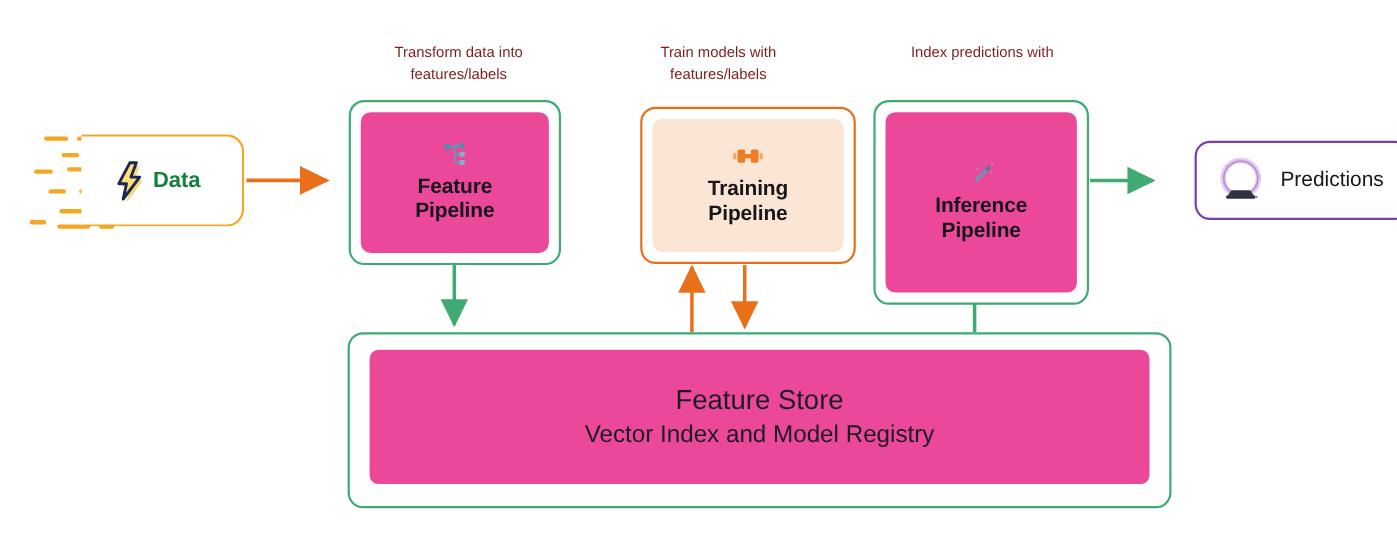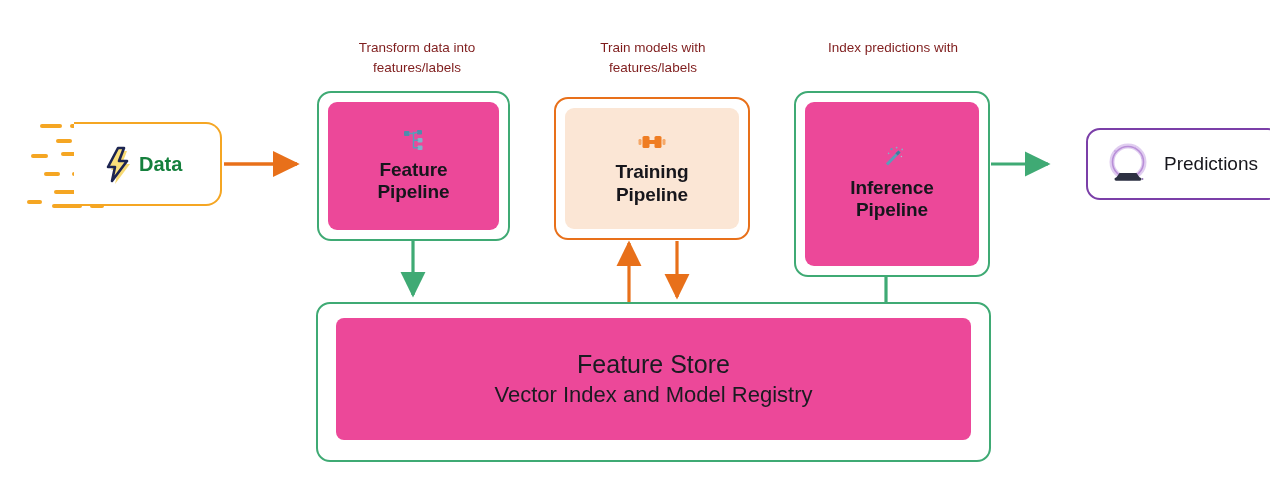--- a/index.html
+++ b/index.html
@@ -25,21 +25,21 @@
   }
 
   
   .node {
     position: absolute;
     box-sizing: border-box;
     border-radius: 14px;
     background: #ffffff;
   }
   .node-green  { border: 2.5px solid #3faa74; }
-  .node-orange { border: 2.5px solid #e8701a; }
+  .node-orange { border: 2.5px solid #e8701a; margin-left: 28px; }
   .node-purple { border: 2.5px solid #7b3fa8; margin-left: 30px; }
 
   .inner {
     position: absolute;
     left: 9px; top: 9px; right: 9px; bottom: 9px;
     border-radius: 9px;
     display: flex;
     flex-direction: column;
     align-items: center;
     justify-content: center;
@@ -99,21 +99,21 @@
     position: absolute;
     height: 4px;
     border-radius: 2px;
     background: #f5a623;
   }
 
   
   #feature-store {
     position: absolute;
     left: 316px; top: 302px;
-    width: 675px; height: 160px;
+    width: 749px; height: 160px;
   }
   #fs-inner {
     left: 18px; top: 14px; right: 18px; bottom: 20px;
     border-radius: 8px;
   }
   #fs-title {
     font-size: 25px;
     color: #1b1b21;
     font-weight: normal;
     font-family: "Liberation Sans", sans-serif;

